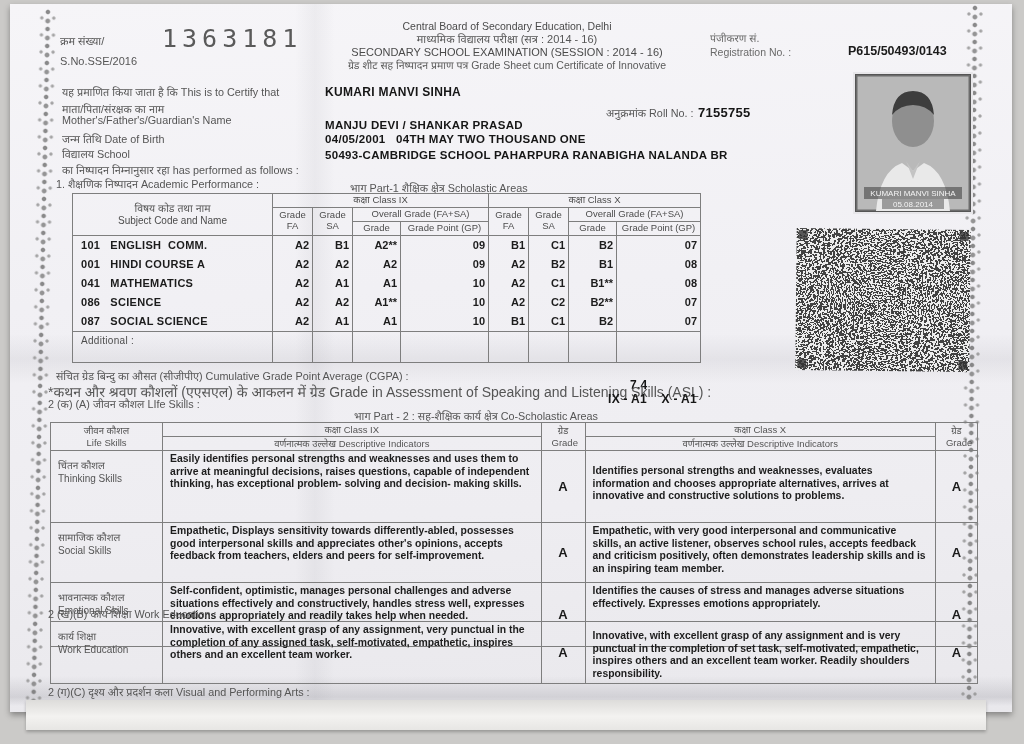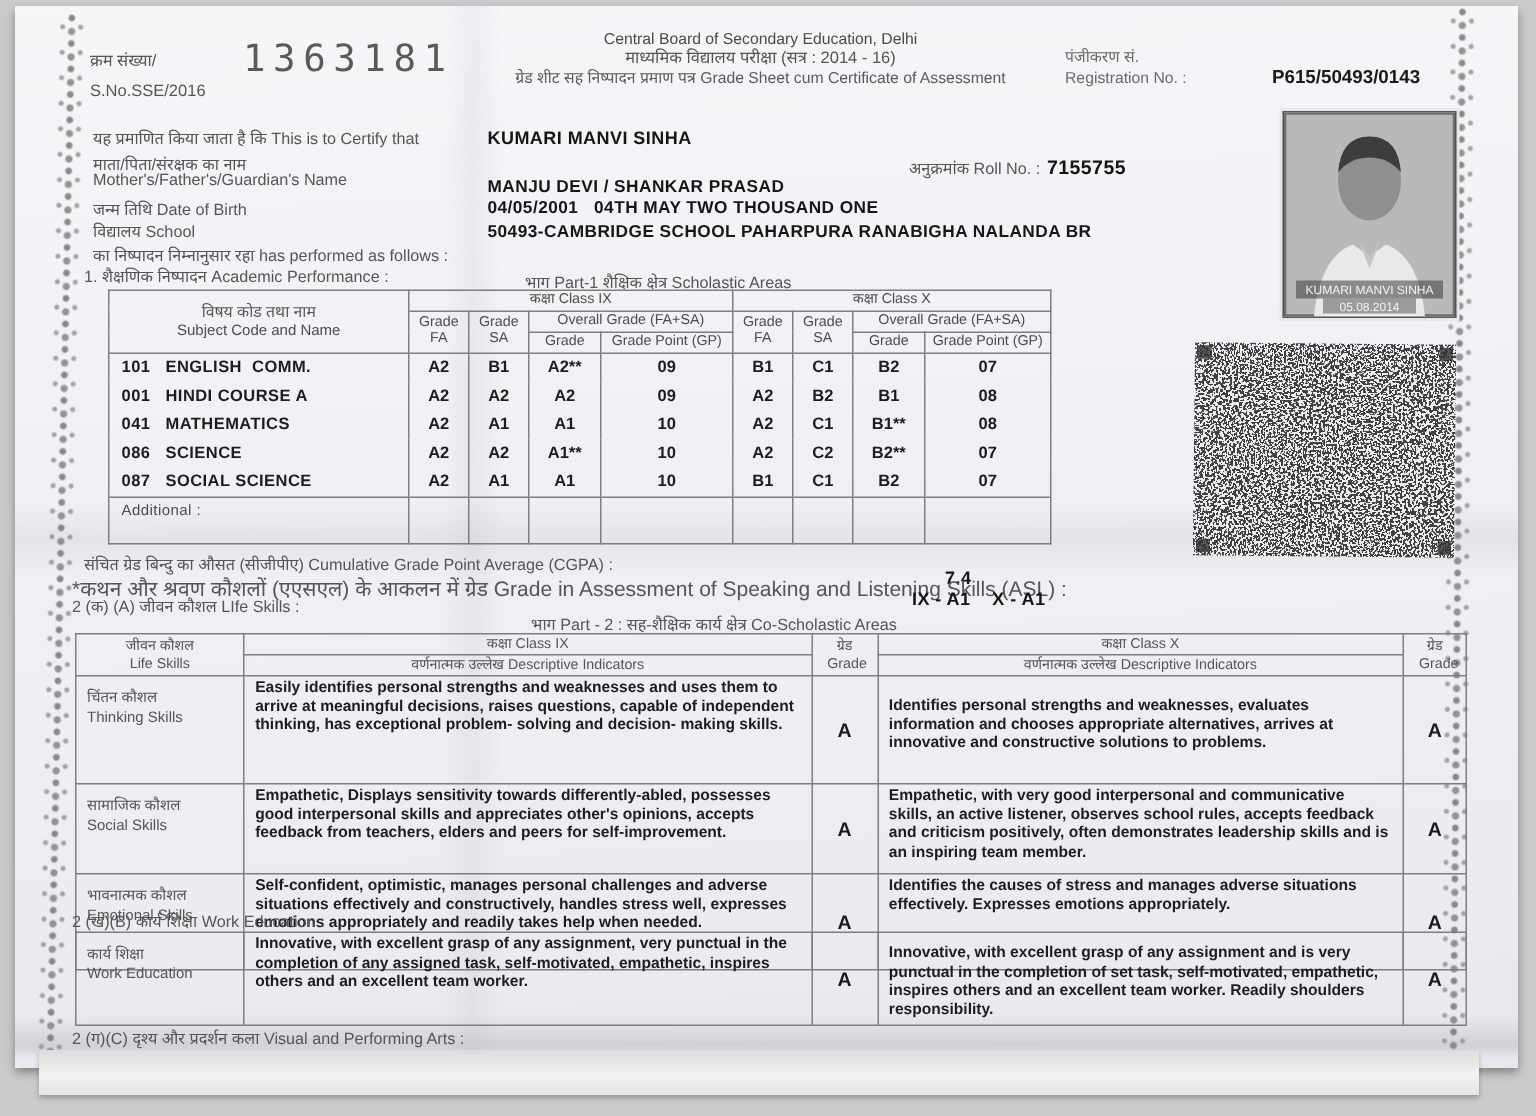--- a/index.html
+++ b/index.html
@@ -57,21 +57,21 @@
   
   .qr{left:786px;top:225px;width:174px;height:142px;transform:rotate(.6deg);}
   
   .sb-label{color:#555;font-size:10.8px;}
   
   table{border-collapse:collapse;}
   .t1{left:62px;top:189px;width:628px;border:1px solid #7e7e7e;table-layout:fixed;}
   .t1 th{border:1px solid #7e7e7e;font-weight:normal;color:#4c4c4c;font-size:9.5px;
     padding:1px 2px;line-height:1.15;text-align:center;}
   .t1 td{border-left:1px solid #7e7e7e;border-right:1px solid #7e7e7e;
-    font-weight:bold;color:#1c1c1c;font-size:11px;text-align:center;padding:1px 3px;height:17px;}
+    font-weight:bold;color:#1c1c1c;font-size:11px;text-align:right;padding:1px 3px;height:17px;}
   .t1 td.subj{text-align:left;padding-left:8px;letter-spacing:.3px;}
   .t1 tr.addl td{border-top:1px solid #7e7e7e;border-bottom:1px solid #7e7e7e;height:26px;
     font-weight:normal;color:#4c4c4c;font-size:10px;text-align:left;vertical-align:top;padding-top:3px;}
   
   .t2,.t3{left:40px;width:928px;border:1px solid #7e7e7e;table-layout:fixed;}
   .t2{top:418px;}
   .t3{top:617px;}
   .t2 th,.t3 th{border:1px solid #7e7e7e;font-weight:normal;color:#555;font-size:9.5px;
     padding:0 10px;line-height:1.2;text-align:center;height:13px;}
   .t2 td,.t3 td{border:1px solid #7e7e7e;vertical-align:top;padding:2px 7px;}
@@ -93,21 +93,22 @@
 
   <div class="abs serial-label">
     <span class="hi">क्रम संख्या/</span><br>
     <span class="hi">S.No.SSE/2016</span>
   </div>
   <div class="abs serial-num">1363181</div>
 
   <div class="abs hc">
     <span class="l en">Central Board of Secondary Education, Delhi</span>
     <span class="l hi">माध्यमिक विद्यालय परीक्षा (सत्र : 2014 - 16)</span>
-    <span class="l en" style="color:#5a5a5a">ग्रेड शीट सह निष्पादन प्रमाण पत्र Grade Sheet cum Certificate of Assessment</span>
+    <span class="l en" style="font-size:11px">SECONDARY SCHOOL EXAMINATION (SESSION : 2014 - 16)</span>
+    <span class="l en" style="color:#5a5a5a">ग्रेड शीट सह निष्पादन प्रमाण पत्र Grade Sheet cum Certificate of Innovative</span>
   </div>
 
   <div class="abs reg">
     <span>पंजीकरण सं.</span><br>
     <span>Registration No. :</span>
   </div>
   <div class="abs reg-num">P615/50493/0143</div>
 
   <div class="abs photo">
     <svg width="114" height="136" viewBox="0 0 114 136">

